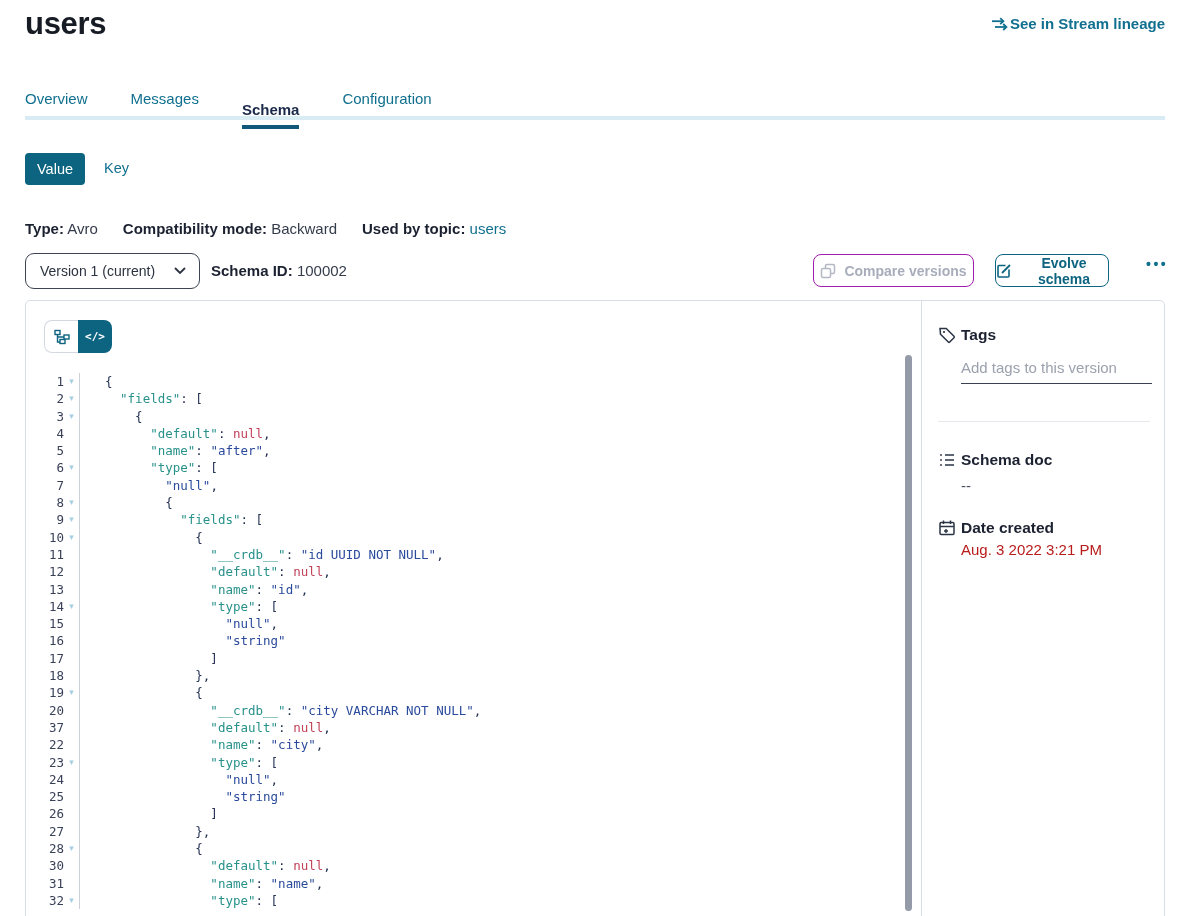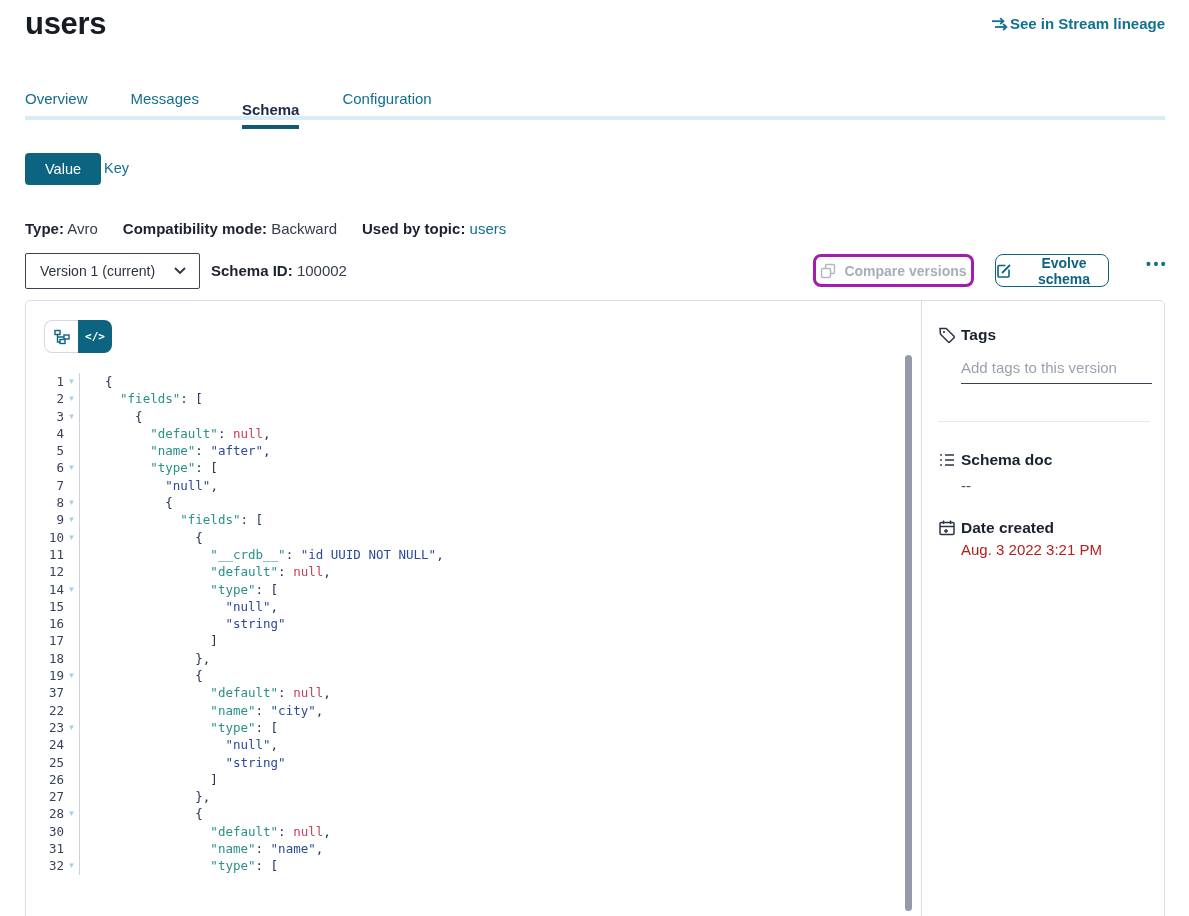--- a/index.html
+++ b/index.html
@@ -18,43 +18,43 @@
 
   
   .tabs { position:absolute; left:25px; top:90px; display:flex; gap:43px; font-size:15px; }
   .tab { color:#11708f; padding-bottom:7px; position:relative; font-weight:500; cursor:pointer; }
   .tab.active { color:#1b2a4a; font-weight:600;margin-top:11px; }
   .tab.active::after { content:""; position:absolute; left:0; right:0; bottom:-4px; height:4px;
     background:#11597a; }
   .tabs-track { position:absolute; left:25px; width:1140px; top:116px; height:4px; background:#d9ecf4; }
 
   
-  .value-btn { position:absolute; left:25px; top:153px; height:32px; padding:0 20px;
+  .value-btn { position:absolute; left:25px; top:153px; height:32px; padding:0 12px;
     background:#0d6480; color:#fff; border:none; border-radius:4px; font-size:14.5px;
     font-weight:500; display:flex; align-items:center; cursor:pointer;
     font-family:"Liberation Sans",sans-serif; }
   .key-btn { position:absolute; left:104px; top:160px; color:#11708f; font-size:14.5px;
     font-weight:500; cursor:pointer; }
 
   
   .meta-row { position:absolute; left:25px; top:220px; display:flex; gap:25px; font-size:15px; }
   .meta-label { font-weight:700; color:#1b2130; }
   .meta-value { color:#343c4c; }
   .meta-link { color:#11708f; cursor:pointer; }
 
   
   .version-select { position:absolute; left:25px; top:253px; width:175px; height:36px;
-    border:1px solid #3c4454; border-radius:2px; display:flex; align-items:center;
+    border:1px solid #3c4454; border-radius:9px; display:flex; align-items:center;
     justify-content:space-between; padding:0 13px 0 14px; font-size:14px; color:#2b3340;
     background:#fff; cursor:pointer; }
   .schema-id { position:absolute; left:211px; top:262px; font-size:15px; }
   .btn { display:flex; align-items:center; justify-content:center; gap:8px; background:#fff;
     border-radius:8px; font-size:14px; cursor:pointer; font-family:"Liberation Sans",sans-serif; }
   .compare-btn { position:absolute; left:813px; top:254px; width:161px; height:33px;
-    border:3px solid #a21caf; color:#a8adbb; font-weight:600; cursor:default; }
+    border:1px solid #a21caf; color:#a8adbb; font-weight:600; cursor:default; }
   .evolve-btn { position:absolute; left:995px; top:254px; width:114px; height:33px;
     border:1px solid #0d6480; color:#0d6480; font-weight:700; }
   .more-btn { position:absolute; left:1146px; top:256px; color:#11708f; font-size:14px;
     letter-spacing:2.5px; font-weight:700; cursor:pointer; background:none; border:none; }
 
   
   .panel { position:absolute; left:25px; top:300px; width:1140px; height:700px;
     border:1px solid #d9dde5; border-radius:5px; background:#fff; }
   .editor { position:absolute; left:0; top:0; bottom:0; width:896px;
     border-right:1px solid #d9dde5; }
@@ -195,26 +195,28 @@
         <div class="code-row"><span class="gut-num">3</span><span class="gut-fold">▾</span><span class="code-cell">    <span class="t-p">{</span></span></div>
         <div class="code-row"><span class="gut-num">4</span><span class="gut-fold"></span><span class="code-cell">      <span class="t-k">"default"</span><span class="t-p">: </span><span class="t-n">null</span><span class="t-p">,</span></span></div>
         <div class="code-row"><span class="gut-num">5</span><span class="gut-fold"></span><span class="code-cell">      <span class="t-k">"name"</span><span class="t-p">: </span><span class="t-s">"after"</span><span class="t-p">,</span></span></div>
         <div class="code-row"><span class="gut-num">6</span><span class="gut-fold">▾</span><span class="code-cell">      <span class="t-k">"type"</span><span class="t-p">: [</span></span></div>
         <div class="code-row"><span class="gut-num">7</span><span class="gut-fold"></span><span class="code-cell">        <span class="t-s">"null"</span><span class="t-p">,</span></span></div>
         <div class="code-row"><span class="gut-num">8</span><span class="gut-fold">▾</span><span class="code-cell">        <span class="t-p">{</span></span></div>
         <div class="code-row"><span class="gut-num">9</span><span class="gut-fold">▾</span><span class="code-cell">          <span class="t-k">"fields"</span><span class="t-p">: [</span></span></div>
         <div class="code-row"><span class="gut-num">10</span><span class="gut-fold">▾</span><span class="code-cell">            <span class="t-p">{</span></span></div>
         <div class="code-row"><span class="gut-num">11</span><span class="gut-fold"></span><span class="code-cell">              <span class="t-k">"__crdb__"</span><span class="t-p">: </span><span class="t-s">"id UUID NOT NULL"</span><span class="t-p">,</span></span></div>
         <div class="code-row"><span class="gut-num">12</span><span class="gut-fold"></span><span class="code-cell">              <span class="t-k">"default"</span><span class="t-p">: </span><span class="t-n">null</span><span class="t-p">,</span></span></div>
+        <div class="code-row"><span class="gut-num">13</span><span class="gut-fold"></span><span class="code-cell">              <span class="t-k">"name"</span><span class="t-p">: </span><span class="t-s">"id"</span><span class="t-p">,</span></span></div>
         <div class="code-row"><span class="gut-num">14</span><span class="gut-fold">▾</span><span class="code-cell">              <span class="t-k">"type"</span><span class="t-p">: [</span></span></div>
         <div class="code-row"><span class="gut-num">15</span><span class="gut-fold"></span><span class="code-cell">                <span class="t-s">"null"</span><span class="t-p">,</span></span></div>
         <div class="code-row"><span class="gut-num">16</span><span class="gut-fold"></span><span class="code-cell">                <span class="t-s">"string"</span></span></div>
         <div class="code-row"><span class="gut-num">17</span><span class="gut-fold"></span><span class="code-cell">              <span class="t-p">]</span></span></div>
         <div class="code-row"><span class="gut-num">18</span><span class="gut-fold"></span><span class="code-cell">            <span class="t-p">},</span></span></div>
         <div class="code-row"><span class="gut-num">19</span><span class="gut-fold">▾</span><span class="code-cell">            <span class="t-p">{</span></span></div>
+        <div class="code-row"><span class="gut-num">20</span><span class="gut-fold"></span><span class="code-cell">              <span class="t-k">"__crdb__"</span><span class="t-p">: </span><span class="t-s">"city VARCHAR NOT NULL"</span><span class="t-p">,</span></span></div>
         <div class="code-row"><span class="gut-num">37</span><span class="gut-fold"></span><span class="code-cell">              <span class="t-k">"default"</span><span class="t-p">: </span><span class="t-n">null</span><span class="t-p">,</span></span></div>
         <div class="code-row"><span class="gut-num">22</span><span class="gut-fold"></span><span class="code-cell">              <span class="t-k">"name"</span><span class="t-p">: </span><span class="t-s">"city"</span><span class="t-p">,</span></span></div>
         <div class="code-row"><span class="gut-num">23</span><span class="gut-fold">▾</span><span class="code-cell">              <span class="t-k">"type"</span><span class="t-p">: [</span></span></div>
         <div class="code-row"><span class="gut-num">24</span><span class="gut-fold"></span><span class="code-cell">                <span class="t-s">"null"</span><span class="t-p">,</span></span></div>
         <div class="code-row"><span class="gut-num">25</span><span class="gut-fold"></span><span class="code-cell">                <span class="t-s">"string"</span></span></div>
         <div class="code-row"><span class="gut-num">26</span><span class="gut-fold"></span><span class="code-cell">              <span class="t-p">]</span></span></div>
         <div class="code-row"><span class="gut-num">27</span><span class="gut-fold"></span><span class="code-cell">            <span class="t-p">},</span></span></div>
         <div class="code-row"><span class="gut-num">28</span><span class="gut-fold">▾</span><span class="code-cell">            <span class="t-p">{</span></span></div>
         <div class="code-row"><span class="gut-num">30</span><span class="gut-fold"></span><span class="code-cell">              <span class="t-k">"default"</span><span class="t-p">: </span><span class="t-n">null</span><span class="t-p">,</span></span></div>
         <div class="code-row"><span class="gut-num">31</span><span class="gut-fold"></span><span class="code-cell">              <span class="t-k">"name"</span><span class="t-p">: </span><span class="t-s">"name"</span><span class="t-p">,</span></span></div>

